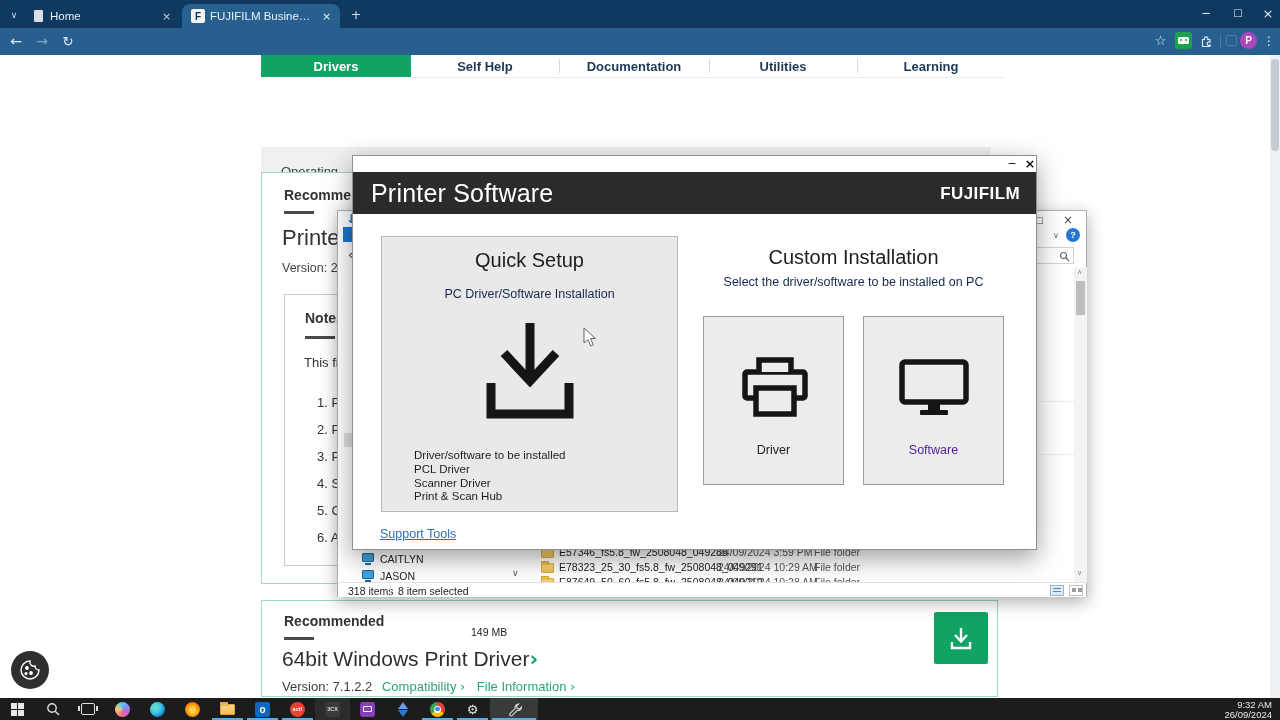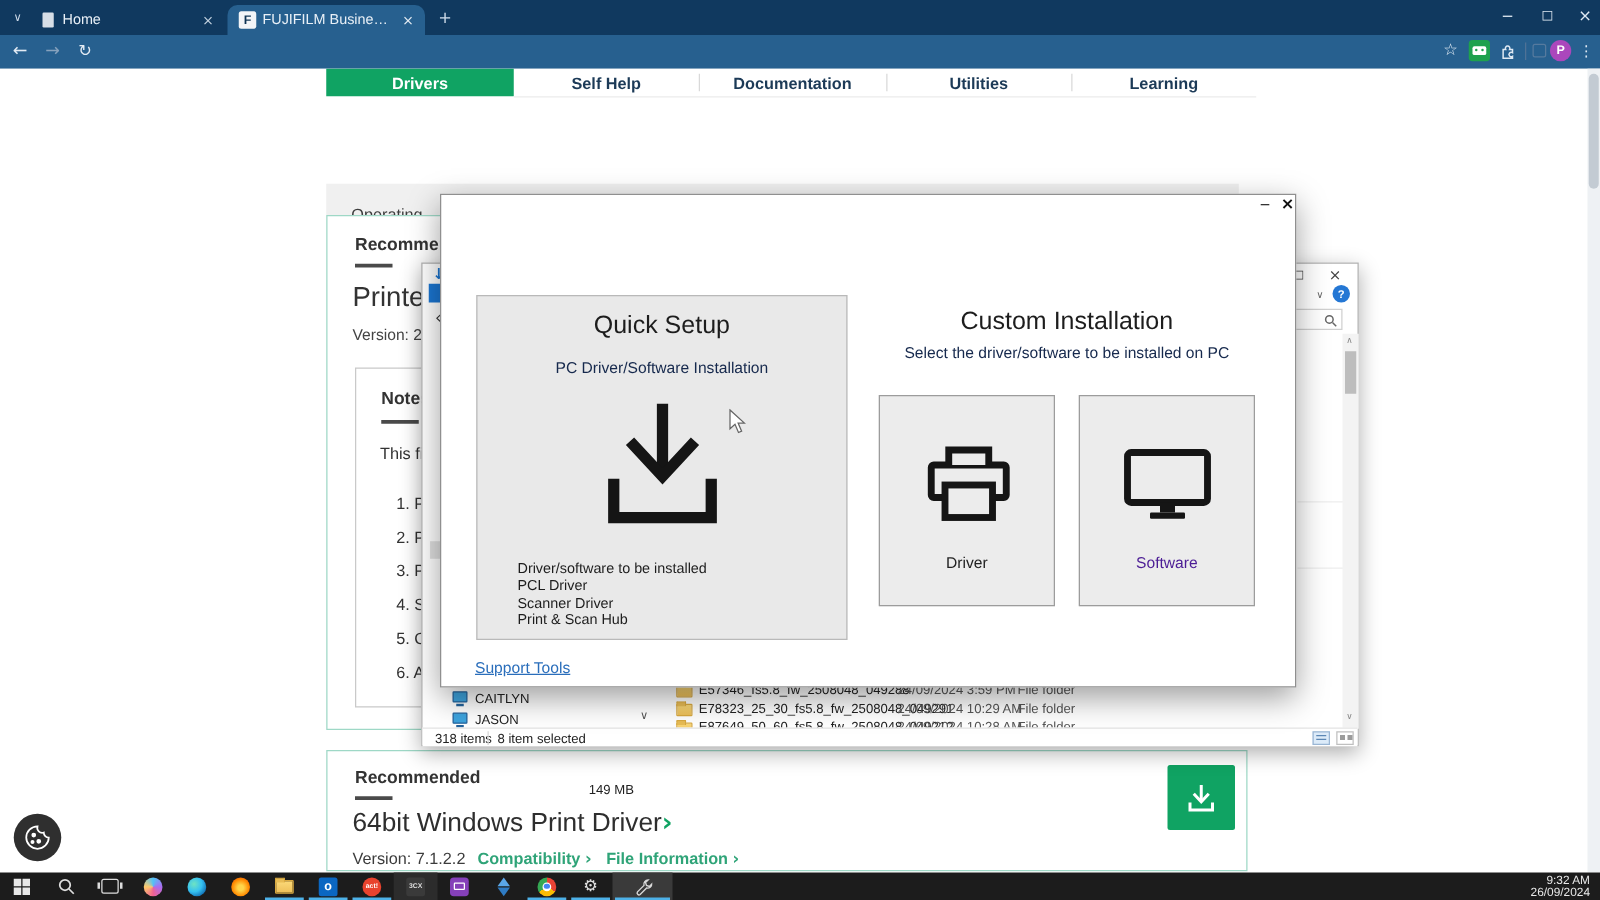--- a/index.html
+++ b/index.html
@@ -24,21 +24,21 @@
   .url { font-size:11.5px; }
 
   
   .navbtn { top:55px; height:22px; display:flex; align-items:center; justify-content:center;
             font-size:13px; font-weight:bold; color:#1c3a57; }
   .filterbar { left:261px; top:92px; width:730px; height:70px; background:#f0f0f0; }
   .selectbox { position:absolute; background:#fff; border:1px solid #8f8f8f; height:25px;
                display:flex; align-items:center; font-size:12px; color:#222; padding:0 8px; justify-content:space-between; }
   .panel { position:absolute; background:#fff; border:1px solid #9ed8c6; }
   .underbar { position:absolute; height:3px; background:#4a4a4a; width:30px; }
-  .greenlink { color:#2fa478; font-weight:bold; }
+  .greenlink { color:#2fa478; font-weight:normal; }
 
   
   .explorer { left:337px; top:210px; width:750px; height:387px; background:#fff;
               border:1px solid #b0b0b0; box-shadow:0 5px 16px rgba(0,0,0,.32); z-index:5; }
   .xrow-text { font-size:10.5px; color:#222; }
   .folder { position:absolute; width:13px; height:10px; background:linear-gradient(#fbd978,#eec05a);
             border:1px solid #d9a93f; border-radius:1px; }
   .folder::before { content:""; position:absolute; left:-1px; top:-3px; width:6px; height:3px;
                     background:#e8bc55; border:1px solid #d9a93f; border-bottom:none; border-radius:1px 1px 0 0; }
   .pcicon { position:absolute; width:12px; height:9px; background:#3ea4de; border:1px solid #23639c; border-radius:1px; }
@@ -278,20 +278,24 @@
         <div class="abs" style="left:8px;top:2px;width:4px;height:4px;background:#9c9c9c;"></div>
       </div>
     </div>
   </div>
 
   <div class="abs dialog">
 
     <div class="abs ctr glyph" style="left:652px;top:1px;width:14px;height:13px;font-size:11px;color:#111;">−</div>
     <div class="abs ctr glyph" style="left:670px;top:0;width:14px;height:15px;font-size:13px;font-weight:bold;color:#111;">×</div>
 
+    <div class="dhead">
+      <div class="t" style="left:18px;top:7px;font-size:25px;font-weight:300;color:#fff;letter-spacing:.2px;">Printer Software</div>
+      <div class="t" style="right:16px;top:12px;font-size:17px;font-weight:bold;color:#fff;letter-spacing:.4px;">FUJIFILM</div>
+    </div>
 
     <div class="card" style="left:28px;top:80px;width:297px;height:276px;background:#e9e9e9;border-color:#b9b9b9;">
       <div class="t" style="left:0;top:12px;width:295px;text-align:center;font-size:20px;color:#1d1d1d;">Quick Setup</div>
       <div class="t" style="left:0;top:50px;width:295px;text-align:center;font-size:12.5px;color:#16294d;">PC Driver/Software Installation</div>
       <svg class="abs" style="left:91px;top:74px;" width="115" height="122" viewBox="0 0 115 122">
         <g stroke="#151515" fill="none">
           <line x1="57" y1="12" x2="57" y2="66" stroke-width="9"></line>
           <polyline points="31,42 57,70 83,42" stroke-width="9"></polyline>
           <polyline points="18,72 18,103 96,103 96,72" stroke-width="9"></polyline>
         </g>

